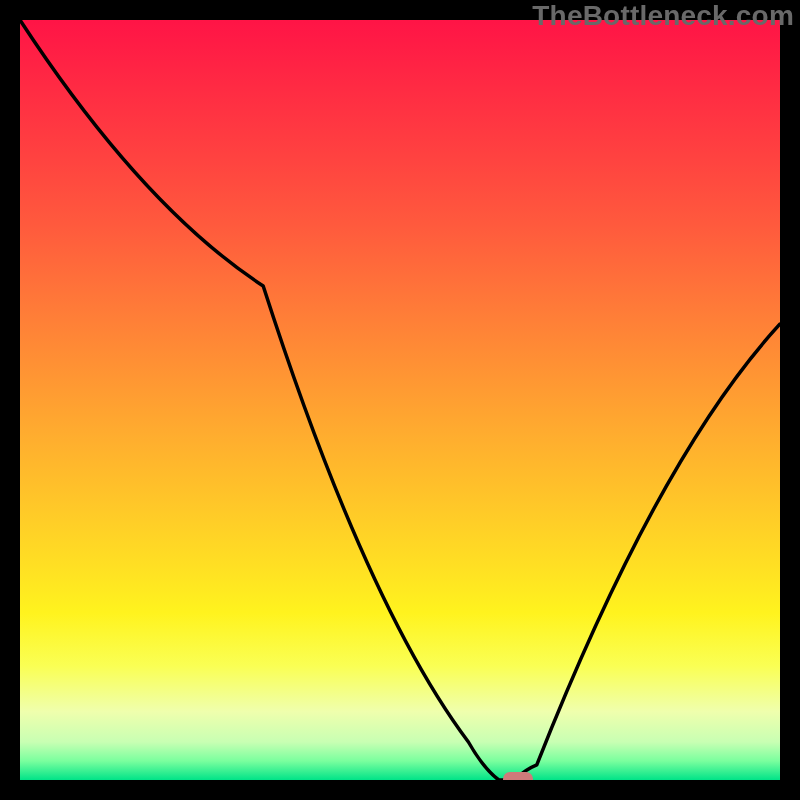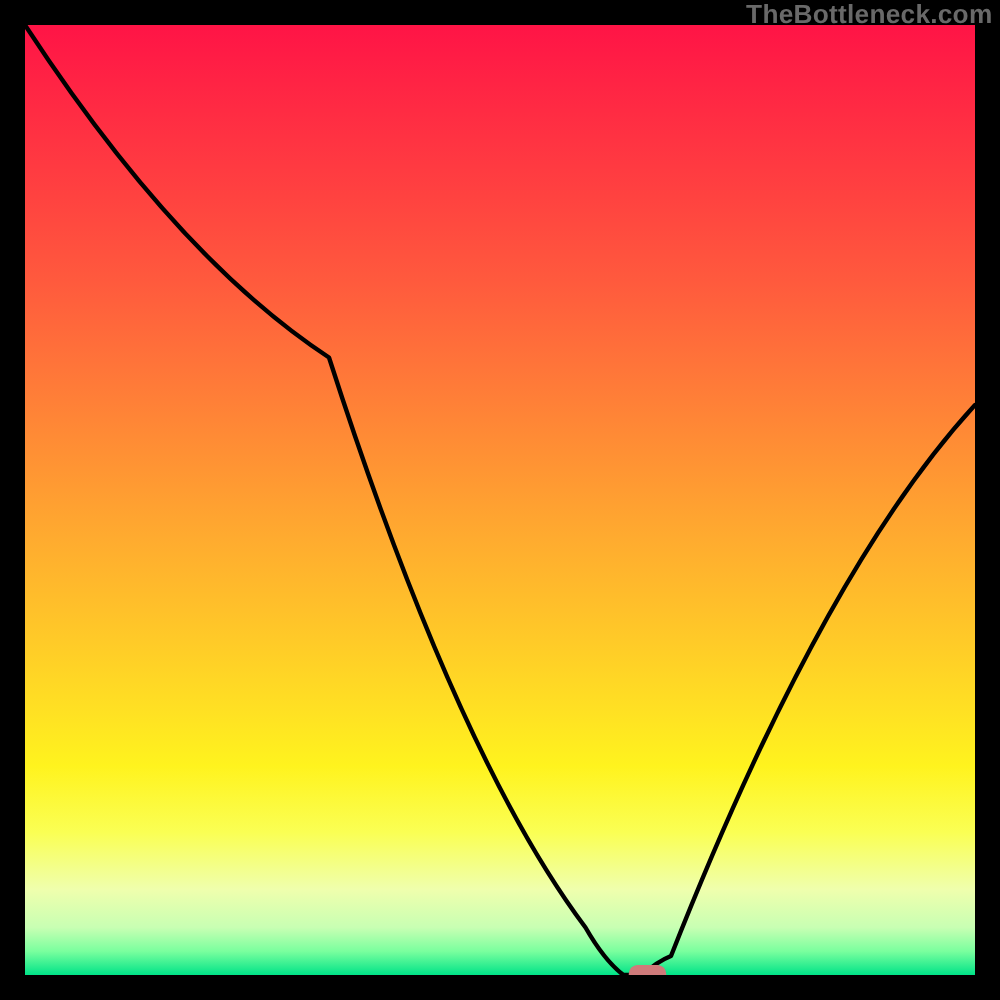--- a/index.html
+++ b/index.html
@@ -52,21 +52,21 @@
     width: 30px;
     height: 14px;
     border-radius: 7px;
   }
   .watermark {
     position: absolute;
     top: 0px;
     right: 6px;
     font-family: Arial, Helvetica, sans-serif;
     font-weight: 700;
-    font-size: 21px;
+    font-size: 28px;
     color: #696969;
     letter-spacing: 0.2px;
   }
 </style>
 </head>
 <body>
 
 <div class="frame">
   <div class="plot">
 

